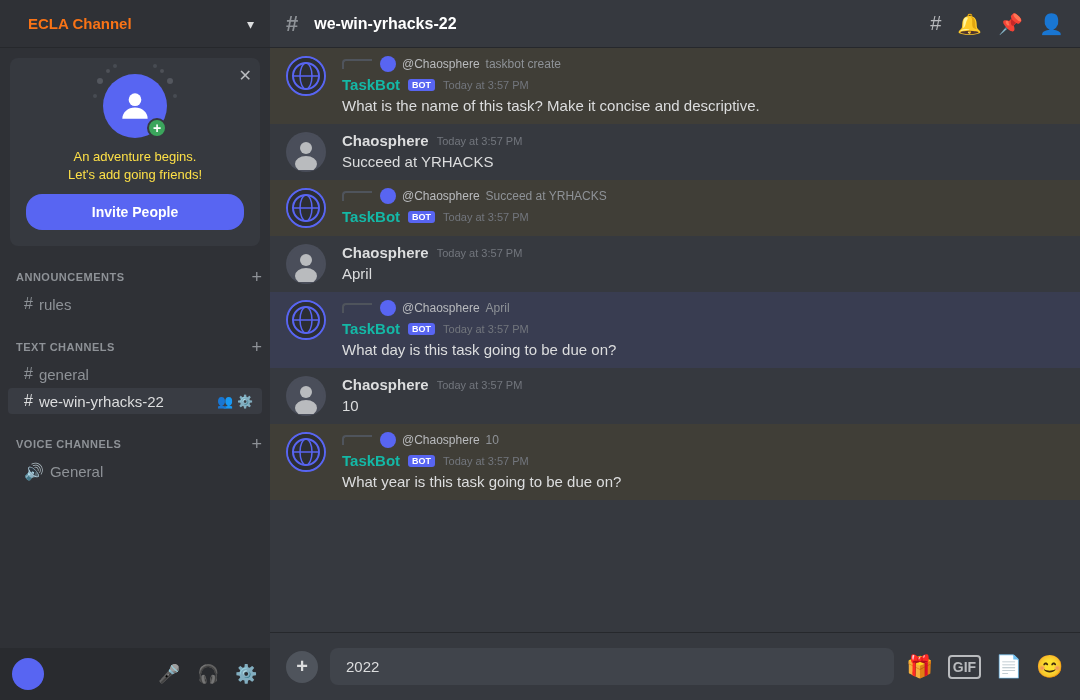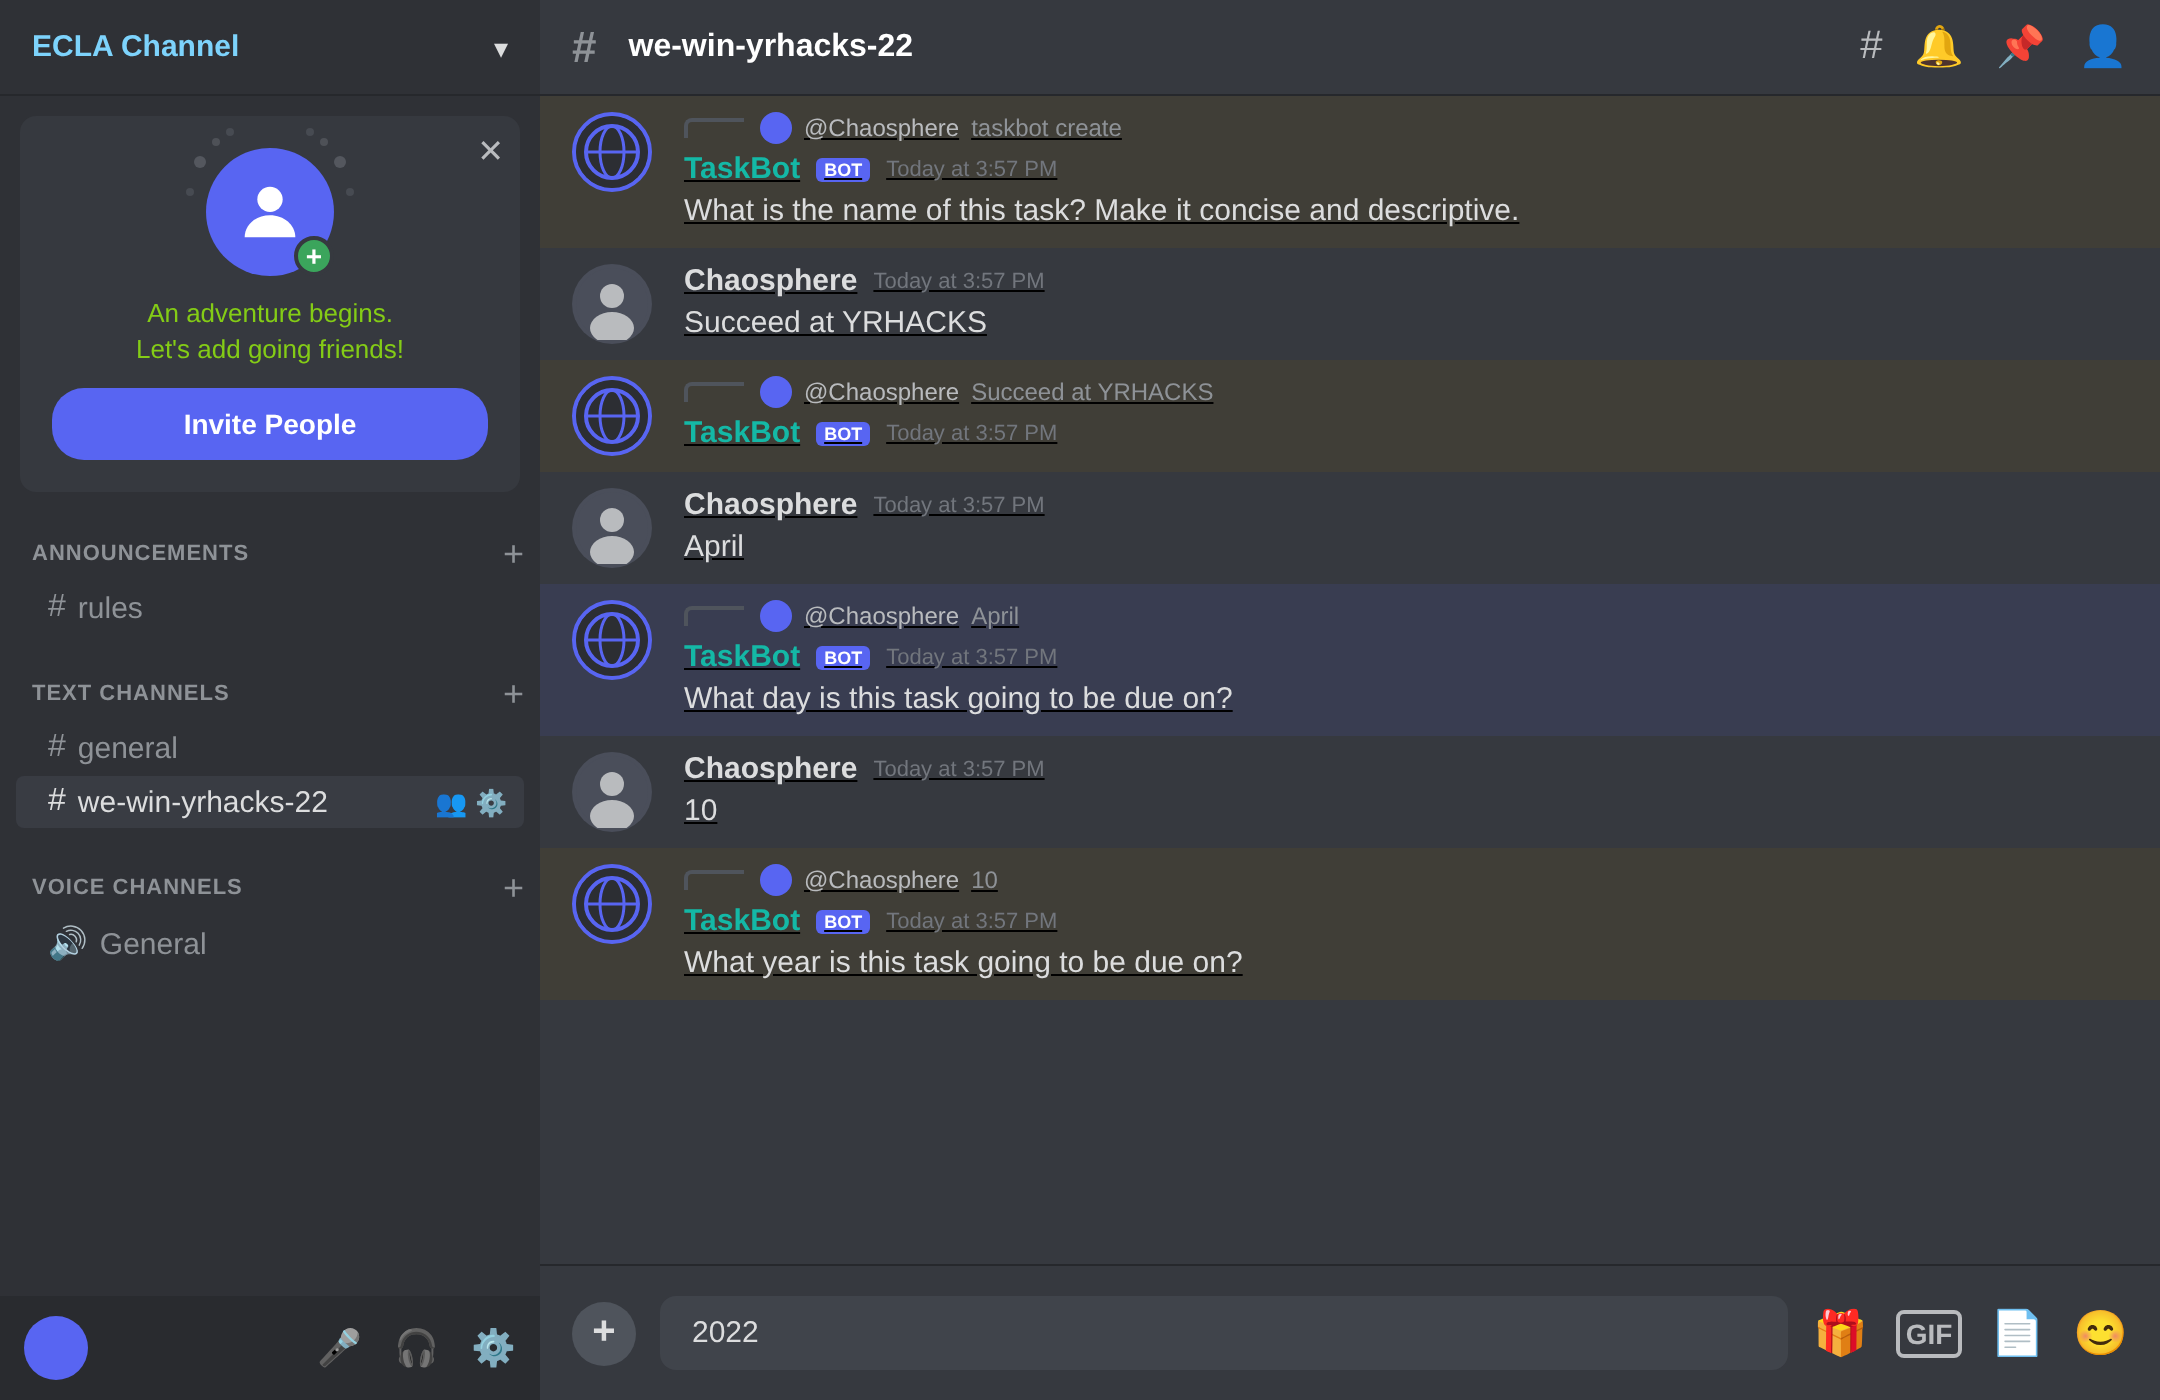--- a/index.html
+++ b/index.html
@@ -23,21 +23,22 @@
       padding: 0 16px;
       height: 48px;
       background: #2f3136;
       border-bottom: 1px solid #26282c;
       cursor: pointer;
     }
 
     .server-name {
       font-weight: 700;
       font-size: 15px;
-      color: #7dd3fc;
+      color: #f97316;
+      margin-left: 12px;
     }
 
     .chevron-icon {
       color: #dcddde;
       font-size: 14px;
     }
 
     
     .invite-area {
       background: #36393f;
@@ -88,21 +89,21 @@
       align-items: center;
       justify-content: center;
       color: #fff;
       font-size: 14px;
       font-weight: bold;
       border: 2px solid #36393f;
     }
 
     .invite-text {
       text-align: center;
-      color: #84cc16;
+      color: #fde047;
       font-size: 13px;
       line-height: 1.4;
       margin-bottom: 10px;
     }
 
     .invite-btn {
       width: 100%;
       background: #5865f2;
       color: #fff;
       border: none;
@@ -232,21 +233,20 @@
       font-size: 20px;
       cursor: pointer;
     }
 
     
     .messages-area {
       flex: 1;
       overflow-y: auto;
       padding: 0;
       background: #36393f;
-      text-decoration: underline;
     }
 
     .message-group {
       padding: 8px 16px;
       display: flex;
       gap: 16px;
       position: relative;
     }
 
     .message-group.bot-highlighted {

